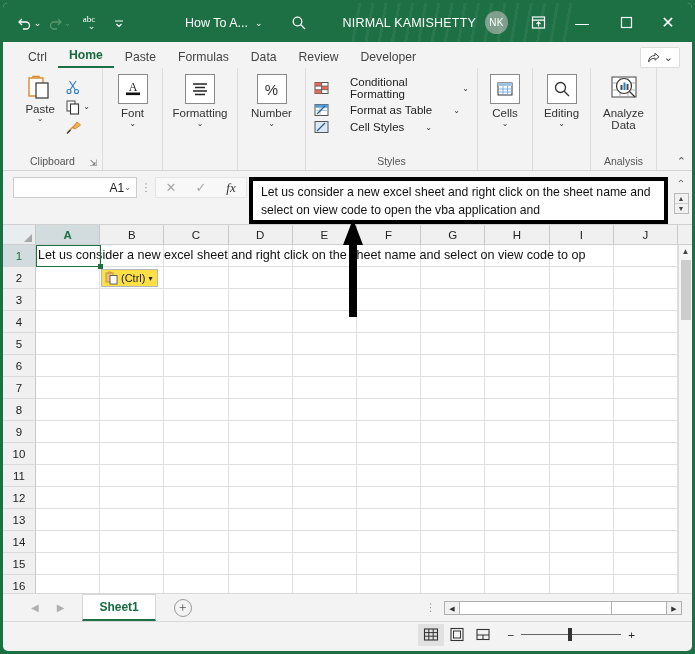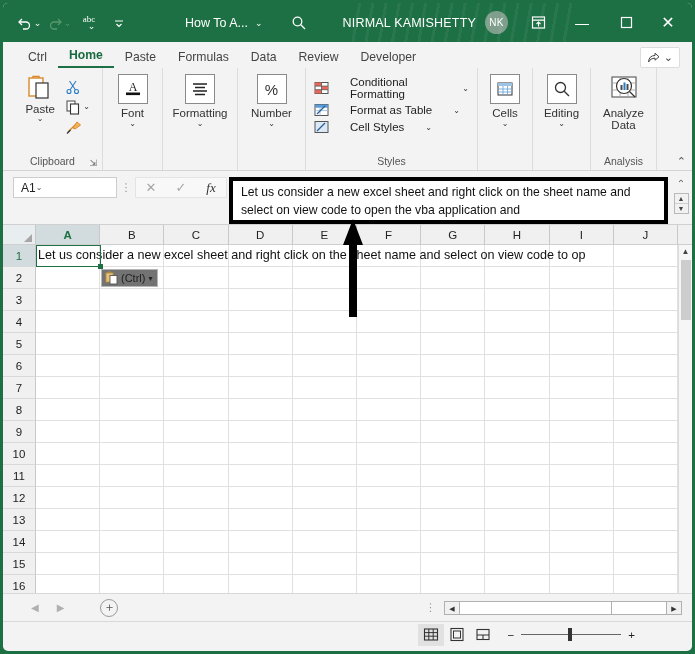--- a/index.html
+++ b/index.html
@@ -142,23 +142,23 @@
   .collapsebtn{position:absolute; right:6px; bottom:2px; font-size:11px; color:#555;}
 
   
   .fbar {
     height:54px; background:#f3f3f3;
     display:flex; align-items:flex-start;
     padding:6px 0 0 0; position:relative;
     border-bottom:1px solid #d0d0d0;
   }
   .namebox {
-    margin-left:10px; width:104px; height:21px;
+    margin-left:10px; width:124px; height:21px;
     border:1px solid #cdcdcd; background:#fff;
-    display:flex; align-items:center; justify-content:flex-start;
+    display:flex; align-items:center; justify-content:flex-end;
     padding:0 5px 0 7px; font-size:12px; color:#222;
   }
   .namebox .cv{ font-size:8px; color:#555;}
   .fdots { width:18px; text-align:center; color:#999; font-size:11px; line-height:21px;}
   .fbtns {
     display:flex; align-items:center; height:21px;
     border:1px solid #e4e4e4; background:#f8f8f8;
   }
   .fbtn { width:30px; text-align:center; font-size:13px; color:#a6a6a6;}
   .fbtn.fx { color:#333; font-style:italic; font-family:"Liberation Serif", serif; font-size:13px;}
@@ -215,21 +215,21 @@
   .a1box {
     position:absolute; left:0; top:0; width:65px; height:22px;
     border:1.6px solid #1d7044; z-index:3;
   }
   .a1box::after{
     content:""; position:absolute; right:-3px; bottom:-3px;
     width:5px; height:5px; background:#1d7044;
   }
   .pastebtn {
     position:absolute; left:65px; top:24px;
-    border:1px solid #b6b6b6; background:#737373;
+    border:1px solid #b6b6b6; background:#fde047;
     height:18px; display:flex; align-items:center; gap:3px;
     padding:0 5px 0 3px; font-size:11px; color:#222; z-index:4;
   }
   .vscroll {
     width:14px; background:#f6f6f6;
     border-left:1px solid #dcdcdc;
     display:flex; flex-direction:column; align-items:center;
   }
   .vsbtn{font-size:8px;color:#444;height:14px;line-height:14px;}
   .vsthumb{width:10px;background:#cdcdcd;height:60px;margin:1px 0;}
@@ -841,20 +841,21 @@
     <svg width="24" height="98" viewBox="0 0 24 98">
       <path d="M12 0 L22 26 L16 26 L16 98 L8 98 L8 26 L2 26 Z" fill="#000000"></path>
     </svg>
   </div>
 
   <div class="sheetbar">
     <div class="navarrows">
       <span>◀</span>
       <span>▶</span>
     </div>
+    <div class="sheettab">Sheet1</div>
     <div class="addsheet">＋</div>
     <div class="tabdots">⋮</div>
     <div class="hscrollwrap">
       <div class="hsbtn">◀</div>
       <div class="hstrack">
           <div class="hsthumb"></div>
         </div>
       <div class="hsbtn">▶</div>
     </div>
   </div>

